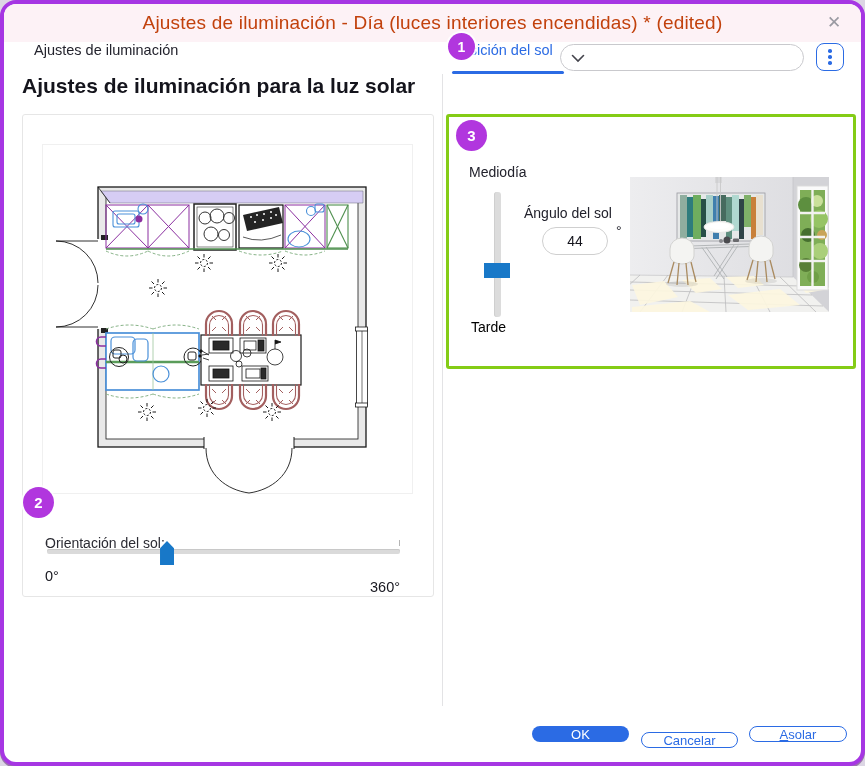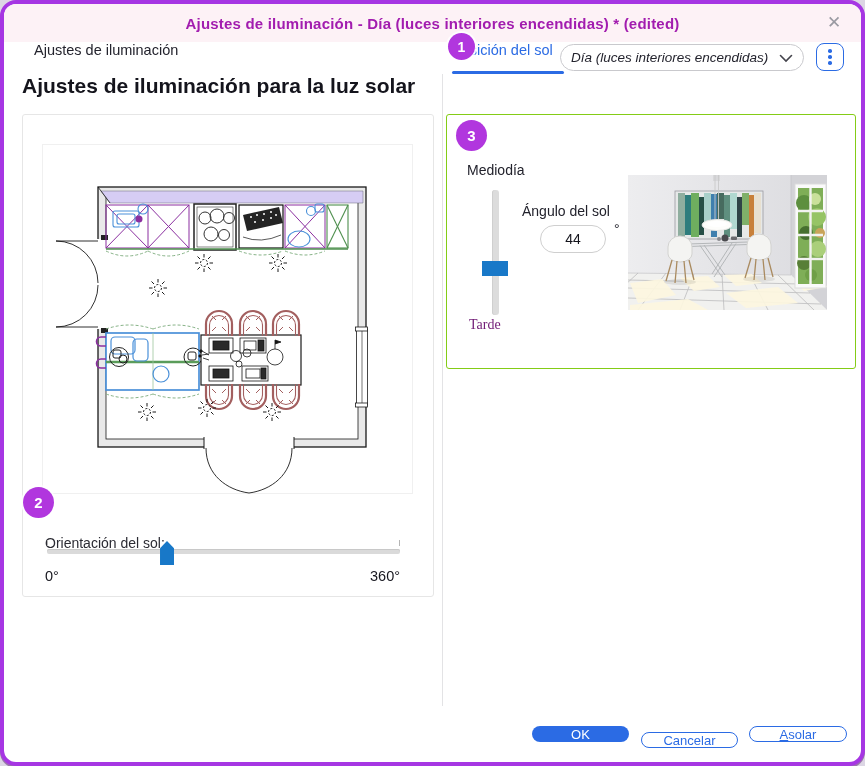--- a/index.html
+++ b/index.html
@@ -1,20 +1,20 @@
 <!DOCTYPE html>
 <html><head>
 <meta charset="utf-8">
 <style>
   html,body{margin:0;padding:0;background:#dcd6e4;}
   *{box-sizing:border-box;}
   .stage{position:relative;width:865px;height:766px;font-family:"Liberation Sans",sans-serif;}
   .dialog{position:absolute;inset:0;background:#fff;border:4px solid #a636e3;border-radius:16px;overflow:hidden;box-shadow:0 2px 0 rgba(70,0,100,.45);}
   .titlebar{position:absolute;top:0;left:0;right:0;height:38px;background:#fdf2f6;display:flex;align-items:center;justify-content:center;}
-  .title{font-size:15px;color:#a21caf;letter-spacing:.2px;font-weight:bold;}
+  .title{font-size:19px;color:#c2410c;letter-spacing:.2px;}
   .close{position:absolute;right:16px;top:8px;width:22px;height:22px;color:#9a9aa2;font-size:17px;line-height:22px;text-align:center;}
   .tab{position:absolute;top:38px;font-size:14.5px;color:#23232d;white-space:nowrap;}
   .tab.active{color:#2b6be4;}
   .tab-underline{position:absolute;left:448px;top:67px;width:112px;height:3px;background:#2b6be4;border-radius:2px;}
   .dropdown{position:absolute;left:556px;top:40px;width:244px;height:27px;border:1px solid #c9c9cd;border-radius:14px;background:#fff;display:flex;align-items:center;padding:0 10px 0 10px;}
   .dropdown .value{font-style:italic;font-size:13.5px;color:#23232d;flex:1;white-space:nowrap;overflow:hidden;}
   .kebab{position:absolute;left:812px;top:39px;width:28px;height:28px;border:1.5px solid #2b6be4;border-radius:8px;background:#fff;display:flex;flex-direction:column;align-items:center;justify-content:center;gap:2.5px;}
   .kebab .dot{width:3.5px;height:3.5px;border-radius:50%;background:#2b6be4;}
   .badge{position:absolute;border-radius:50%;background:#b136de;color:#fff;font-weight:700;display:flex;align-items:center;justify-content:center;box-shadow:0 0 0 2px rgba(255,255,255,.85);z-index:5;}
   #badge1{left:444px;top:29px;width:27px;height:27px;font-size:14px;}
@@ -23,25 +23,25 @@
   .left-heading{position:absolute;left:18px;top:70px;font-size:21px;font-weight:700;color:#14141c;}
   .left-box{position:absolute;left:18px;top:110px;width:412px;height:483px;border:1px solid #e6e6e6;border-radius:3px;background:#fff;}
   .plan-box{position:absolute;left:19px;top:29px;width:371px;height:350px;border:1px solid #f0f0f0;}
   .orient-label{position:absolute;left:22px;top:400px;font-size:14px;color:#2b2b33;margin-top:20px;}
   .h-slider{position:absolute;left:24px;top:425px;width:353px;height:30px;}
   .h-track{position:absolute;left:0;right:0;top:9px;height:5px;background:#dadada;border-radius:2px;box-shadow:inset 0 1px 0 #c8c8c8;}
   .h-tick{position:absolute;top:0;width:1px;height:6px;background:#b5b5b5;}
   .h-tick.min{left:0;} .h-tick.max{right:0;}
   .h-handle{position:absolute;top:1px;width:14px;height:24px;margin-left:-7px;background:#1878c8;clip-path:polygon(50% 0,100% 30%,100% 100%,0 100%,0 30%);}
   .h-min{position:absolute;left:22px;top:453px;font-size:14.5px;color:#17171f;}
-  .h-max{position:absolute;right:33px;top:453px;font-size:14.5px;color:#17171f;margin-left:33px;}
+  .h-max{position:absolute;right:33px;top:464px;font-size:14.5px;color:#17171f;margin-left:33px;}
   .divider{position:absolute;left:438px;top:70px;width:1px;height:632px;background:#e3e3e5;}
-  .right-box{position:absolute;left:442px;top:110px;width:410px;height:255px;border:1px solid #84cc16;border-radius:3px;background:#fff;}
+  .right-box{position:absolute;left:442px;top:110px;width:410px;height:255px;border:3px solid #84cc16;border-radius:3px;background:#fff;}
   .noon{position:absolute;left:20px;top:47px;font-size:14px;color:#22222c;}
-  .evening{position:absolute;left:22px;top:202px;font-size:14px;color:#701a75;font-family:Liberation Serif, serif;}
+  .evening{position:absolute;left:22px;top:202px;font-size:14px;color:#000000;}
   .v-slider{position:absolute;left:35px;top:75px;width:26px;height:125px;}
   .v-track{position:absolute;left:50%;margin-left:-3.5px;top:0;bottom:0;width:7px;background:#dcdcdc;border-radius:3px;box-shadow:inset 1px 0 0 #cfcfcf;}
   .v-handle{position:absolute;left:0;width:26px;height:15px;margin-top:-7px;background:#1878c8;}
   .angle-label{position:absolute;left:75px;top:88px;font-size:14px;color:#22222c;}
   .angle-input{position:absolute;left:93px;top:110px;width:66px;height:28px;border:1px solid #cfcfcf;border-radius:14px;display:flex;align-items:center;justify-content:center;font-size:14px;color:#14141c;background:#fff;}
   .angle-unit{position:absolute;left:167px;top:106px;font-size:14px;color:#22222c;}
   .render{position:absolute;left:181px;top:60px;width:199px;height:135px;overflow:hidden;background:#e4e4e6;}
   .btn{position:absolute;top:722px;height:16px;border-radius:14px;display:flex;align-items:center;justify-content:center;font-size:13px;font-weight:400;}
   #ok{left:528px;width:97px;background:#2b6be4;color:#fff;}
   #cancel{left:637px;width:97px;background:#fff;border:1.5px solid #2b6be4;color:#2b6be4;margin-top:6px;}
@@ -57,21 +57,20 @@
     <div class="titlebar">
       <div class="title">Ajustes de iluminación - Día (luces interiores encendidas) * (edited)</div>
       <div class="close">✕</div>
     </div>
 
     <div class="tab" style="left:30px">Ajustes de iluminación</div>
     <div class="tab active" style="left:448px">Posición del sol</div>
     <div class="tab-underline"></div>
 
     <div class="dropdown">
-      <div class="value">Día (luces interiores encendidas)</div>
       <span>
         <svg width="14" height="9" viewBox="0 0 14 9">
             <path d="M1.5 1.5 L7 7 L12.5 1.5" fill="none" stroke="#44444c" stroke-width="1.6" stroke-linecap="round"></path>
           </svg>
       </span>
     </div>
 
     <div class="kebab">
       <span class="dot"></span>
       <span class="dot"></span>

